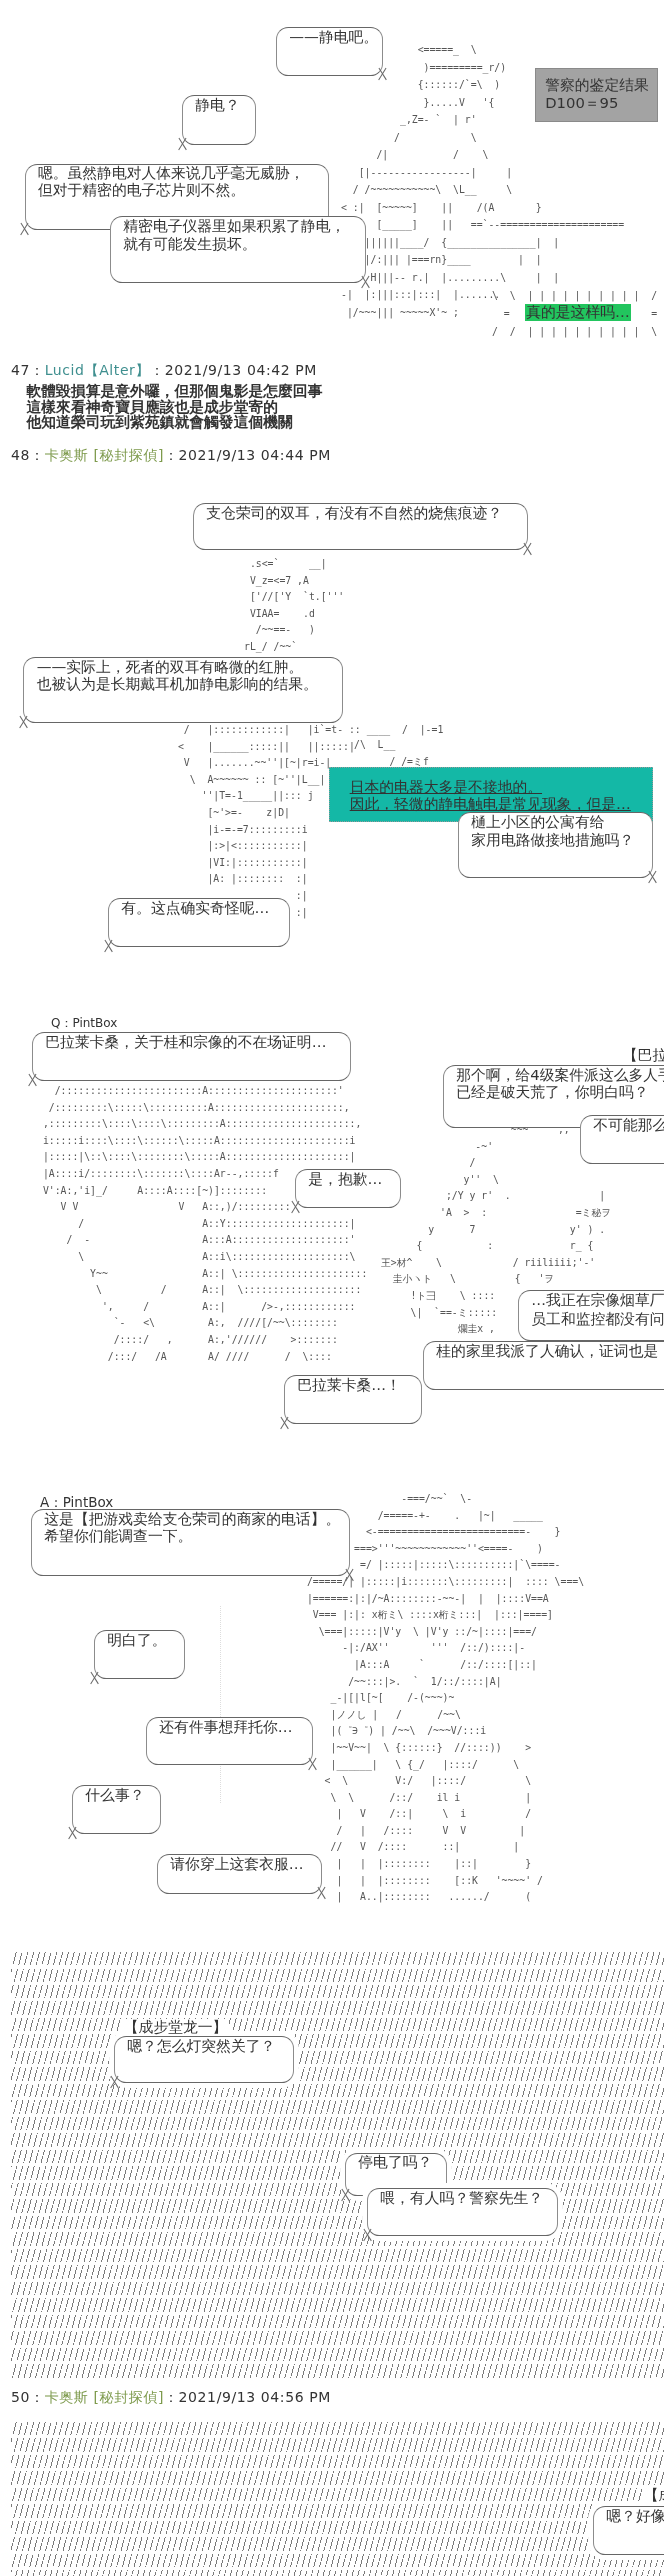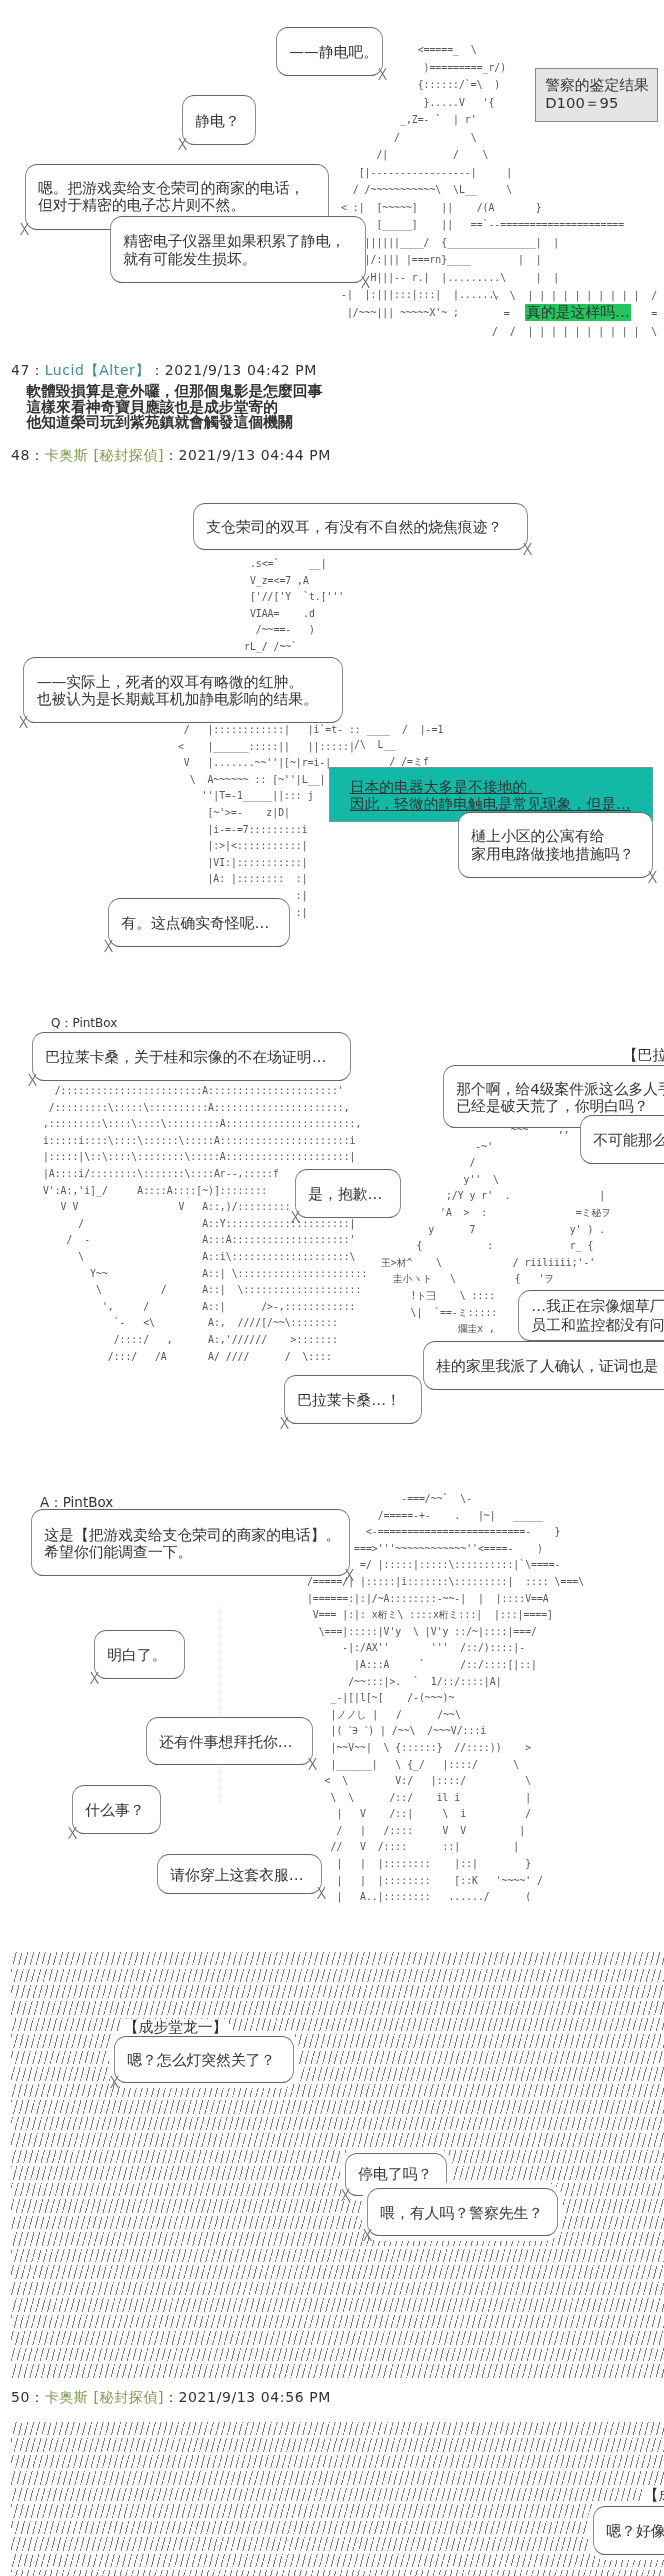--- a/index.html
+++ b/index.html
@@ -17,36 +17,36 @@
   .post-body { font-size: 14.8px; line-height: 15.7px; }
   .aa {
     position: absolute; margin: 0; z-index: 1;
     font-family: "DejaVu Sans Mono", monospace; font-size: 9.8px; line-height: 16.6px;
     color: #555555; white-space: pre;
   }
   .bubble {
     position: absolute; z-index: 2; background: #ffffff;
     border: 0.6px solid #8c8c8c; border-top: 1.2px solid #666666; border-bottom: 1.2px solid #666666;
     border-radius: 12.3px;
-    display: flex; flex-direction: column; justify-content: center;
+    display: flex; flex-direction: column; justify-content: flex-start;
     padding: 0 0 0 12.3px; font-size: 14.8px; line-height: 17px; white-space: nowrap;
     color: var(--text, #333333);
   }
   .bubble.open { border-right: none; border-top-right-radius: 0; border-bottom-right-radius: 0; }
   .dark .bubble { box-shadow: 0 0 0 4.9px #ffffff; }
   .tail { position: absolute; bottom: -6.2px; width: 11px; height: 13.5px; }
   .tail.l { left: -6.2px; }
   .tail.r { right: -6.2px; }
   .tail::before, .tail::after {
     content: ""; position: absolute; left: 4.9px; top: 0; width: 0.9px; height: 13.5px; background: #666666;
   }
   .tail::before { transform: rotate(32deg); }
   .tail::after { transform: rotate(-32deg); }
   .result-box {
-    position: absolute; z-index: 2; background: #e5e5e5; border: 1.2px solid #8a8a8a;
+    position: absolute; z-index: 2; background: #a3a3a3; border: 1.2px solid #8a8a8a;
     padding: 7.4px 0 0 9.2px; font-size: 14.8px; line-height: 18px; white-space: nowrap;
   }
   .narration-box {
     position: absolute; z-index: 1; background: #14b8a6; border: 1.2px dotted #9a9a9a;
     padding: 11px 0 0 19.7px; font-size: 14.8px; line-height: 16.6px; white-space: nowrap; text-decoration: underline;
   }
   .hatch {
     position: absolute; left: 10.5px; width: 654px; z-index: 0;
     background:
       repeating-linear-gradient(180deg, rgba(255,255,255,0) 0px, rgba(255,255,255,0) 13.5px, #ffffff 13.5px, #ffffff 16.5px),
@@ -89,21 +89,21 @@
     <div>警察的鉴定结果</div>
     <div>D100＝95</div>
   </div>
 
   <div class="bubble" style="left:182px;top:95px;width:74px;height:50px;">
     <div>静电？</div>
     <span class="tail l"></span>
   </div>
 
   <div class="bubble" style="left:24.6px;top:164px;width:304px;height:66px;line-height:16.6px;">
-    <div>嗯。把游戏卖给支仓荣司的商家的电话，</div>
+    <div>嗯。虽然静电对人体来说几乎毫无威胁，</div>
     <div>但对于精密的电子芯片则不然。</div>
     <span class="tail l"></span>
   </div>
 
   <div class="bubble" style="left:110px;top:216px;width:256px;height:67px;line-height:18px;">
     <div>精密电子仪器里如果积累了静电，</div>
     <div>就有可能发生损坏。</div>
     <span class="tail r"></span>
   </div>
 
@@ -212,21 +212,21 @@
 
   <div class="bubble open" style="left:443px;top:1065px;width:258px;height:63px;">
     <div>那个啊，给4级案件派这么多人手</div>
     <div>已经是破天荒了，你明白吗？</div>
   </div>
 
   <div class="bubble open" style="left:580px;top:1115px;width:123px;height:49px;">
     <div>不可能那么</div>
   </div>
 
-  <div class="bubble" style="left:295px;top:1169px;width:106px;height:49px;">
+  <div class="bubble" style="left:295px;top:1169px;width:106px;height:39px;">
     <div>是，抱歉…</div>
     <span class="tail l"></span>
   </div>
 
   <div class="bubble open" style="left:518px;top:1290px;width:160px;height:51px;line-height:18.5px;">
     <div>…我正在宗像烟草厂</div>
     <div>员工和监控都没有问</div>
   </div>
 
   <div class="bubble open" style="left:423px;top:1341px;width:258px;height:49px;">

